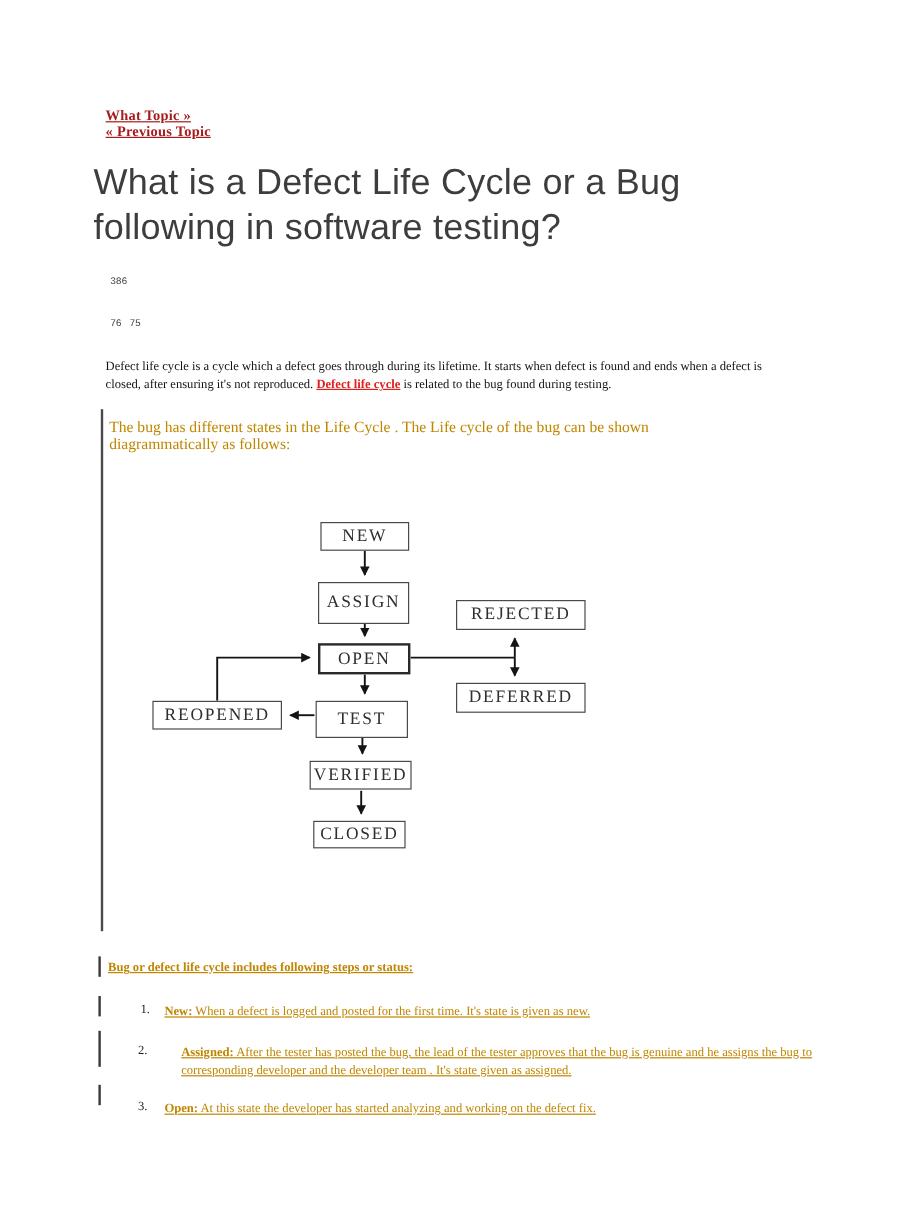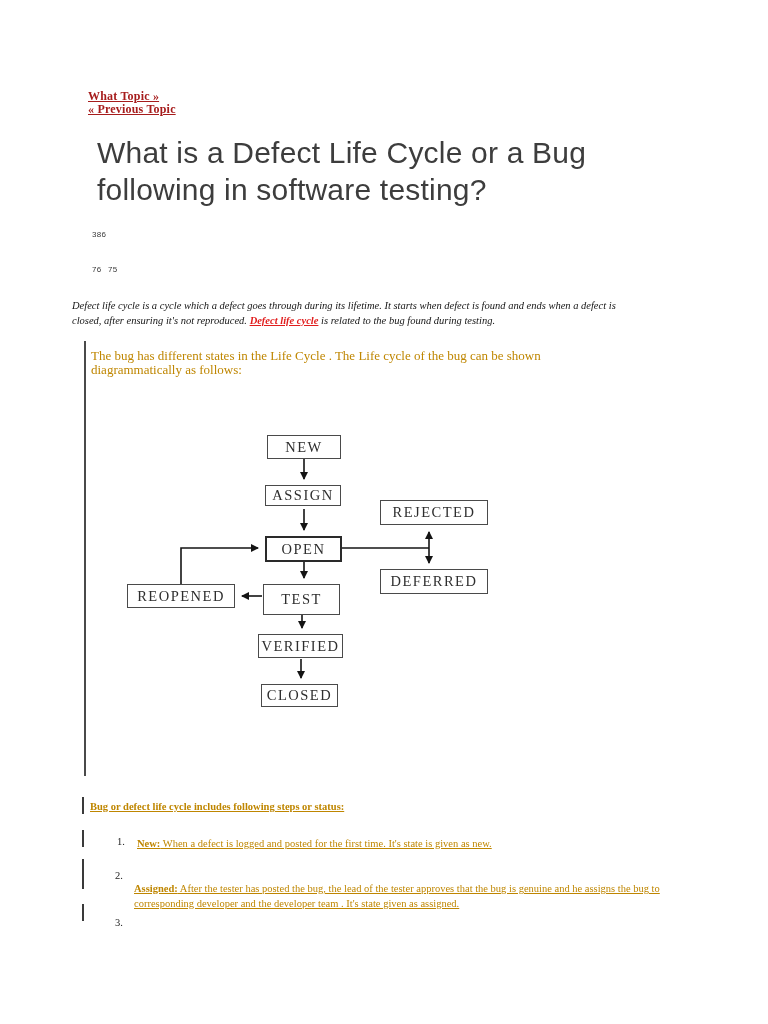--- a/index.html
+++ b/index.html
@@ -26,39 +26,38 @@
     display:block;
     font-family:"Liberation Serif",serif;
     font-size:12px;font-weight:bold;
     color:var(--link_red);
     text-decoration:underline;
     letter-spacing:.2px;
     cursor:pointer;
   }
   
   .title{
-    left:97px;top:134px;width:600px;
+    left:78px;top:134px;width:600px;
     font-family:"Liberation Sans",sans-serif;
     font-size:30px;line-height:37px;
     color:var(--heading_gray);
     font-weight:400;
     letter-spacing:.2px;
   }
   .title span{display:block;}
   
   .stat{
     font-family:"Liberation Sans",sans-serif;
     font-size:8px;color:#3a3a3a;letter-spacing:.3px;
   }
   
   .intro{
-    left:72px;top:298px;width:568px;
+    left:88px;top:298px;width:568px;
     font-size:10.5px;line-height:15px;
     color:var(--text_black);
-    font-style:italic;
   }
   .intro .redlink{
     color:var(--accent_red);
     font-weight:bold;
     text-decoration:underline;
     cursor:pointer;
   }
   
   .section-rule{
     left:84px;top:341px;width:2px;height:435px;
@@ -158,21 +157,21 @@
     <polyline points="181,584 181,548 258,548" marker-end="url(#ah)"></polyline>
 
     <line x1="342" y1="548" x2="429" y2="548"></line>
 
     <line x1="429" y1="548" x2="429" y2="532" marker-end="url(#ah)"></line>
 
     <line x1="429" y1="548" x2="429" y2="563" marker-end="url(#ah)"></line>
   </svg>
 
   <div class="flow-node" style="left:267px;top:435px;width:74px;height:24px;">NEW</div>
-  <div class="flow-node" style="left:265px;top:485px;width:76px;height:21px;text-align:center;">ASSIGN</div>
+  <div class="flow-node" style="left:265px;top:485px;width:76px;height:35px;text-align:center;">ASSIGN</div>
   <div class="flow-node thick" style="left:265px;top:536px;width:77px;height:26px;">OPEN</div>
   <div class="flow-node" style="left:380px;top:500px;width:108px;height:25px;">REJECTED</div>
   <div class="flow-node" style="left:380px;top:569px;width:108px;height:25px;">DEFERRED</div>
   <div class="flow-node" style="left:127px;top:584px;width:108px;height:24px;">REOPENED</div>
   <div class="flow-node" style="left:263px;top:584px;width:77px;height:31px;">TEST</div>
   <div class="flow-node" style="left:258px;top:634px;width:85px;height:24px;">VERIFIED</div>
   <div class="flow-node" style="left:261px;top:684px;width:77px;height:23px;">CLOSED</div>
 
   <div class="abs steps-heading">Bug or defect life cycle includes following steps or status:</div>
 
@@ -180,19 +179,22 @@
   <div class="abs change-bar" style="top:830px;height:17px;"></div>
   <div class="abs change-bar" style="top:859px;height:30px;"></div>
   <div class="abs change-bar" style="top:904px;height:17px;"></div>
 
   <div class="abs step-num" style="left:117px;top:836px;">1.</div>
   <div class="abs step-text" style="left:137px;top:836px;width:538px;">
     <b>New:</b><span>  When a defect is logged and posted for the first time. It's state is given as new.</span>
   </div>
 
   <div class="abs step-num" style="left:115px;top:870px;">2.</div>
-  <div class="abs step-text" style="left:134px;top:870px;width:538px;margin-top:11px;">
+  <div class="abs step-text" style="left:151px;top:870px;width:538px;">
     <b>Assigned:</b><span>  After the tester has posted the bug, the lead of the tester approves that the bug is genuine and he assigns the bug to corresponding developer and the developer team . It's state given as assigned.</span>
   </div>
 
   <div class="abs step-num" style="left:115px;top:917px;">3.</div>
+  <div class="abs step-text" style="left:137px;top:917px;width:538px;">
+    <b>Open:</b><span>  At this state the developer has started analyzing and working on the defect fix.</span>
+  </div>
 
 </div>
 
 </body></html>

